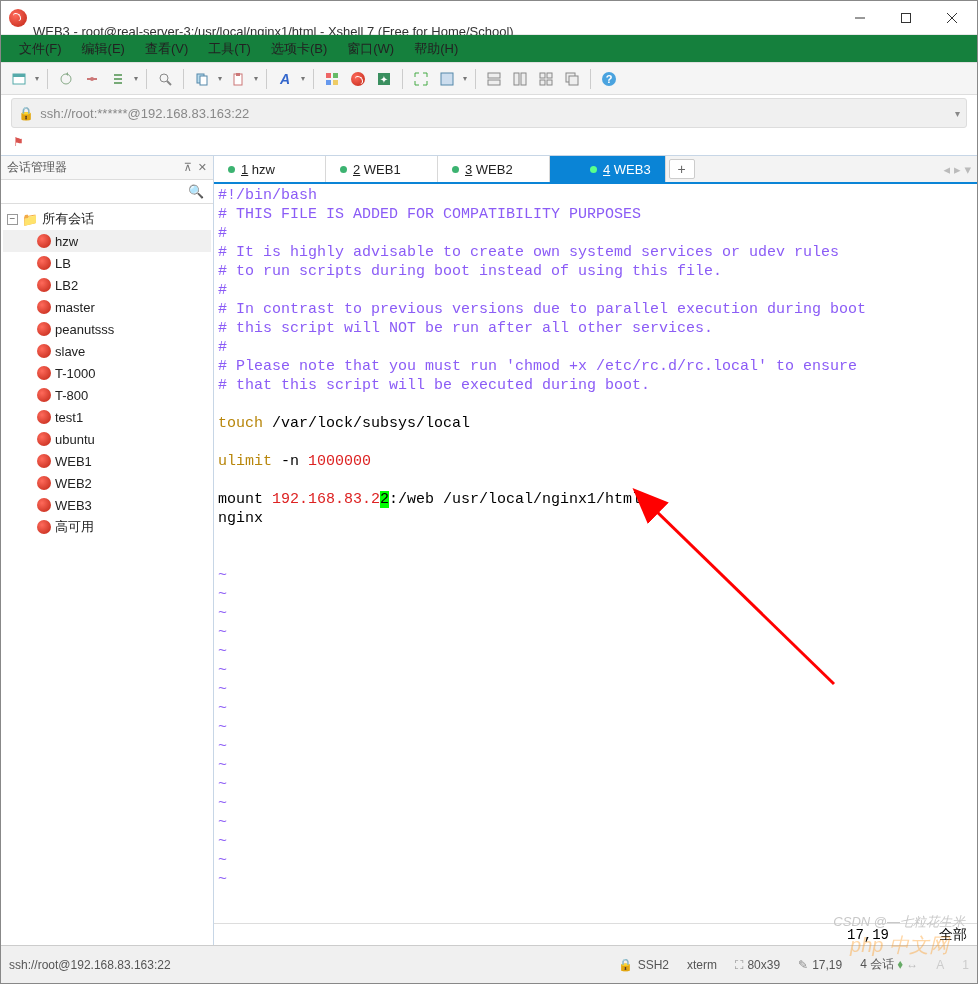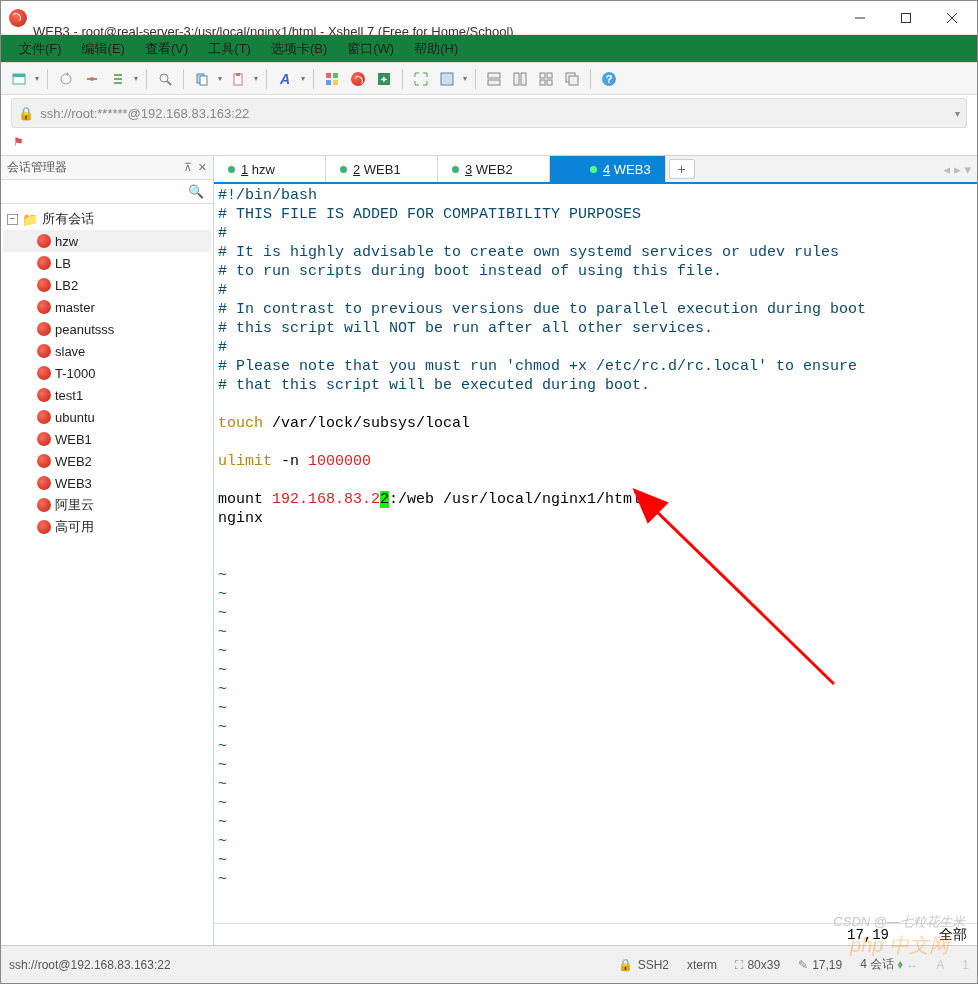--- a/index.html
+++ b/index.html
@@ -185,21 +185,21 @@
     flex:1;
     font-family: "Courier New", monospace;
     font-size: 15px;
     line-height: 19px;
     padding: 2px 4px;
     white-space: pre;
     overflow:hidden;
     background:#fff;
     position: relative;
   }
-  .c-blue { color:#0c4a6e;margin-top:24px; }
+  .c-blue { color:#8b5cf6;margin-top:24px; }
   .c-yellow { color:#b8860b; }
   .c-red { color:#d22; }
   .c-black { color:#000; }
   .cursor-hl { background:#00ff00; color:#000; }
 
   
   .arrow-svg {
     position:absolute; left:0; top:0; pointer-events:none;
   }
 
@@ -449,41 +449,41 @@
           <div class="tree-item">
             <span class="tree-icon"></span>
             <span class="tree-label">slave</span>
           </div>
           <div class="tree-item">
             <span class="tree-icon"></span>
             <span class="tree-label">T-1000</span>
           </div>
           <div class="tree-item">
             <span class="tree-icon"></span>
+            <span class="tree-label">T-800</span>
+          </div>
+          <div class="tree-item">
+            <span class="tree-icon"></span>
             <span class="tree-label">test1</span>
           </div>
           <div class="tree-item">
             <span class="tree-icon"></span>
             <span class="tree-label">ubuntu</span>
           </div>
           <div class="tree-item">
             <span class="tree-icon"></span>
             <span class="tree-label">WEB1</span>
           </div>
           <div class="tree-item">
             <span class="tree-icon"></span>
             <span class="tree-label">WEB2</span>
           </div>
           <div class="tree-item">
             <span class="tree-icon"></span>
             <span class="tree-label">WEB3</span>
-          </div>
-          <div class="tree-item">
-            <span class="tree-icon"></span>
-            <span class="tree-label">阿里云</span>
           </div>
           <div class="tree-item">
             <span class="tree-icon"></span>
             <span class="tree-label">高可用</span>
           </div>
         </div>
     </div>
   </div>
 
   <div class="right-pane">

